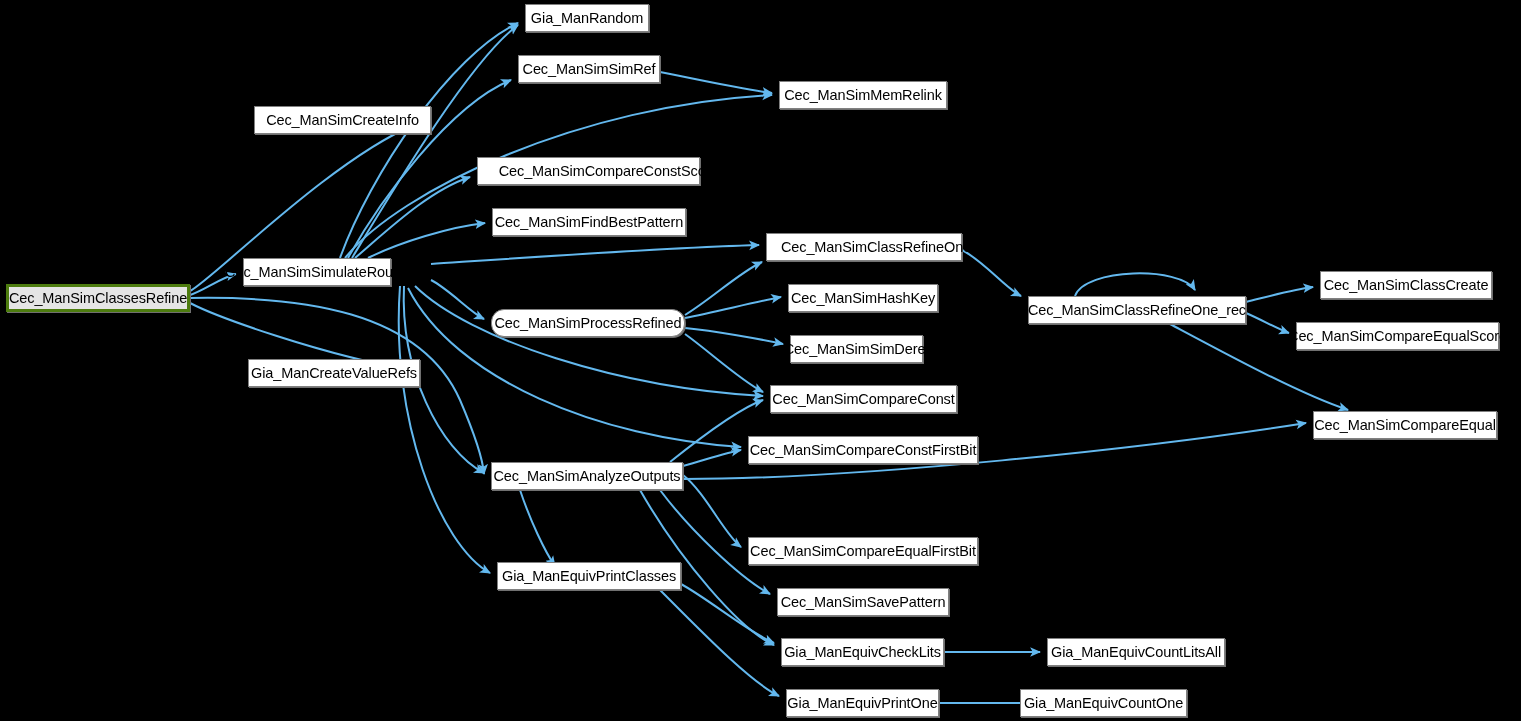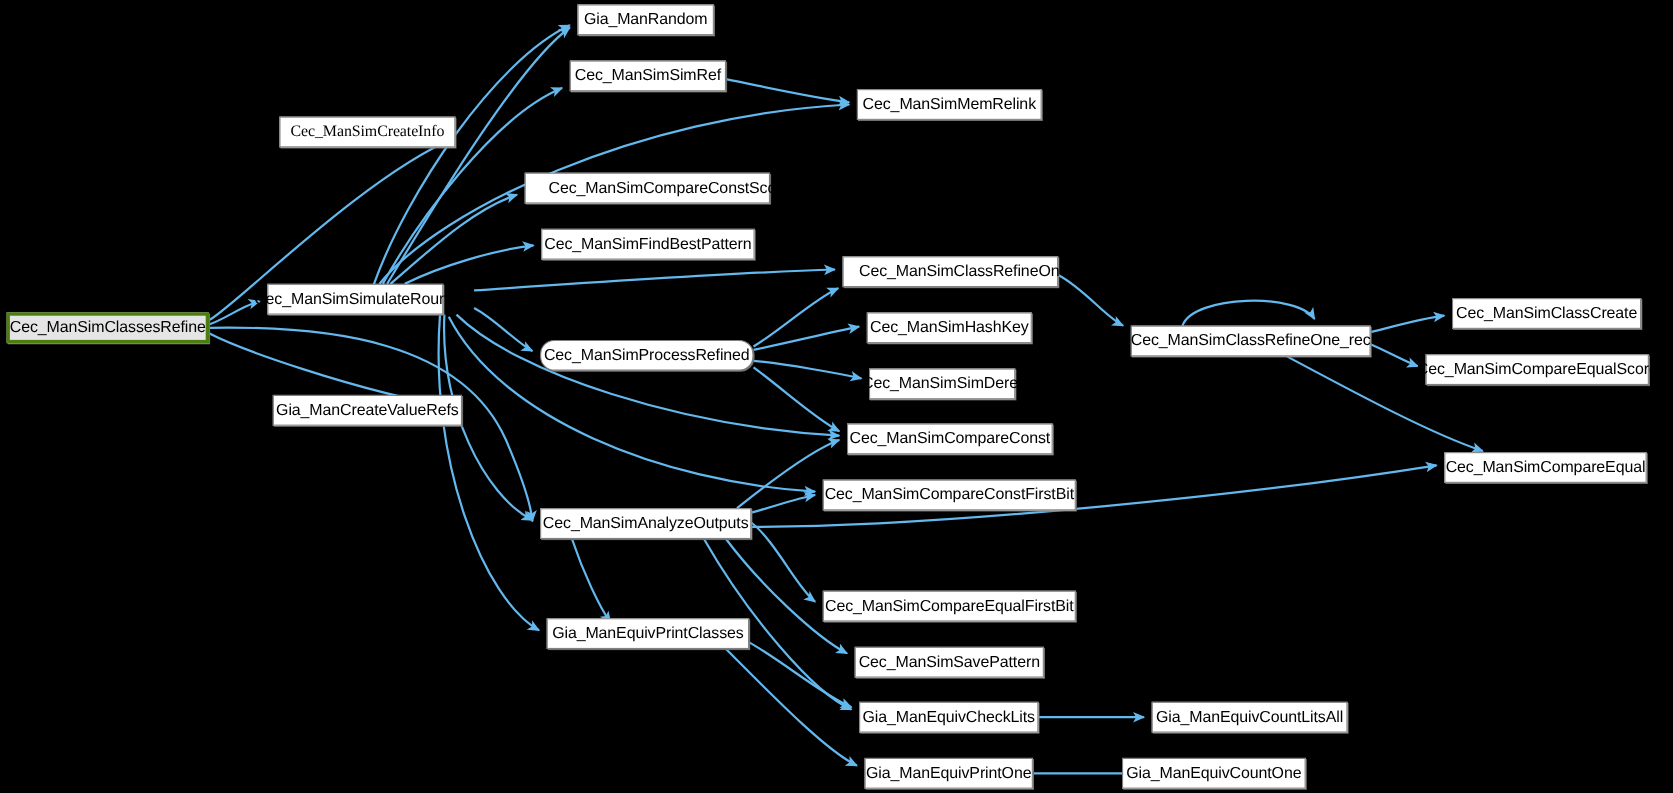--- a/index.html
+++ b/index.html
@@ -92,24 +92,24 @@
         <path d="M1075,296 C1085,268 1180,266 1195,290" fill="none" stroke="#63b8ee" stroke-width="2" marker-end="url(#arrow)"></path>
         <path d="M1246,302 C1270,296 1295,289 1313,287" fill="none" stroke="#63b8ee" stroke-width="2" marker-end="url(#arrow)"></path>
         <path d="M1246,313 C1262,320 1278,329 1289,333" fill="none" stroke="#63b8ee" stroke-width="2" marker-end="url(#arrow)"></path>
         <path d="M1170,324 C1230,356 1300,394 1348,410" fill="none" stroke="#63b8ee" stroke-width="2" marker-end="url(#arrow)"></path>
       </g>
   </svg>
   <div id="nodes-group">
       <div class="node root" style="left: 6px; top: 284px; width: 184px;">
         <span>Cec_ManSimClassesRefine</span>
       </div>
-      <div class="node" style="left: 254px; top: 106px; width: 160px; font-family: Liberation Serif, serif;">
+      <div class="node" style="left: 254px; top: 106px; width: 177px;">
         <span>Cec_ManSimCreateInfo</span>
       </div>
-      <div class="node" style="left: 243px; top: 258px; width: 160px;">
+      <div class="node" style="left: 243px; top: 258px; width: 148px;">
         <span>Cec_ManSimSimulateRound</span>
       </div>
       <div class="node" style="left: 248px; top: 359px; width: 172px;">
         <span>Gia_ManCreateValueRefs</span>
       </div>
       <div class="node" style="left: 525px; top: 4px; width: 124px;">
         <span>Gia_ManRandom</span>
       </div>
       <div class="node" style="left: 518px; top: 55px; width: 142px;">
         <span>Cec_ManSimSimRef</span>

